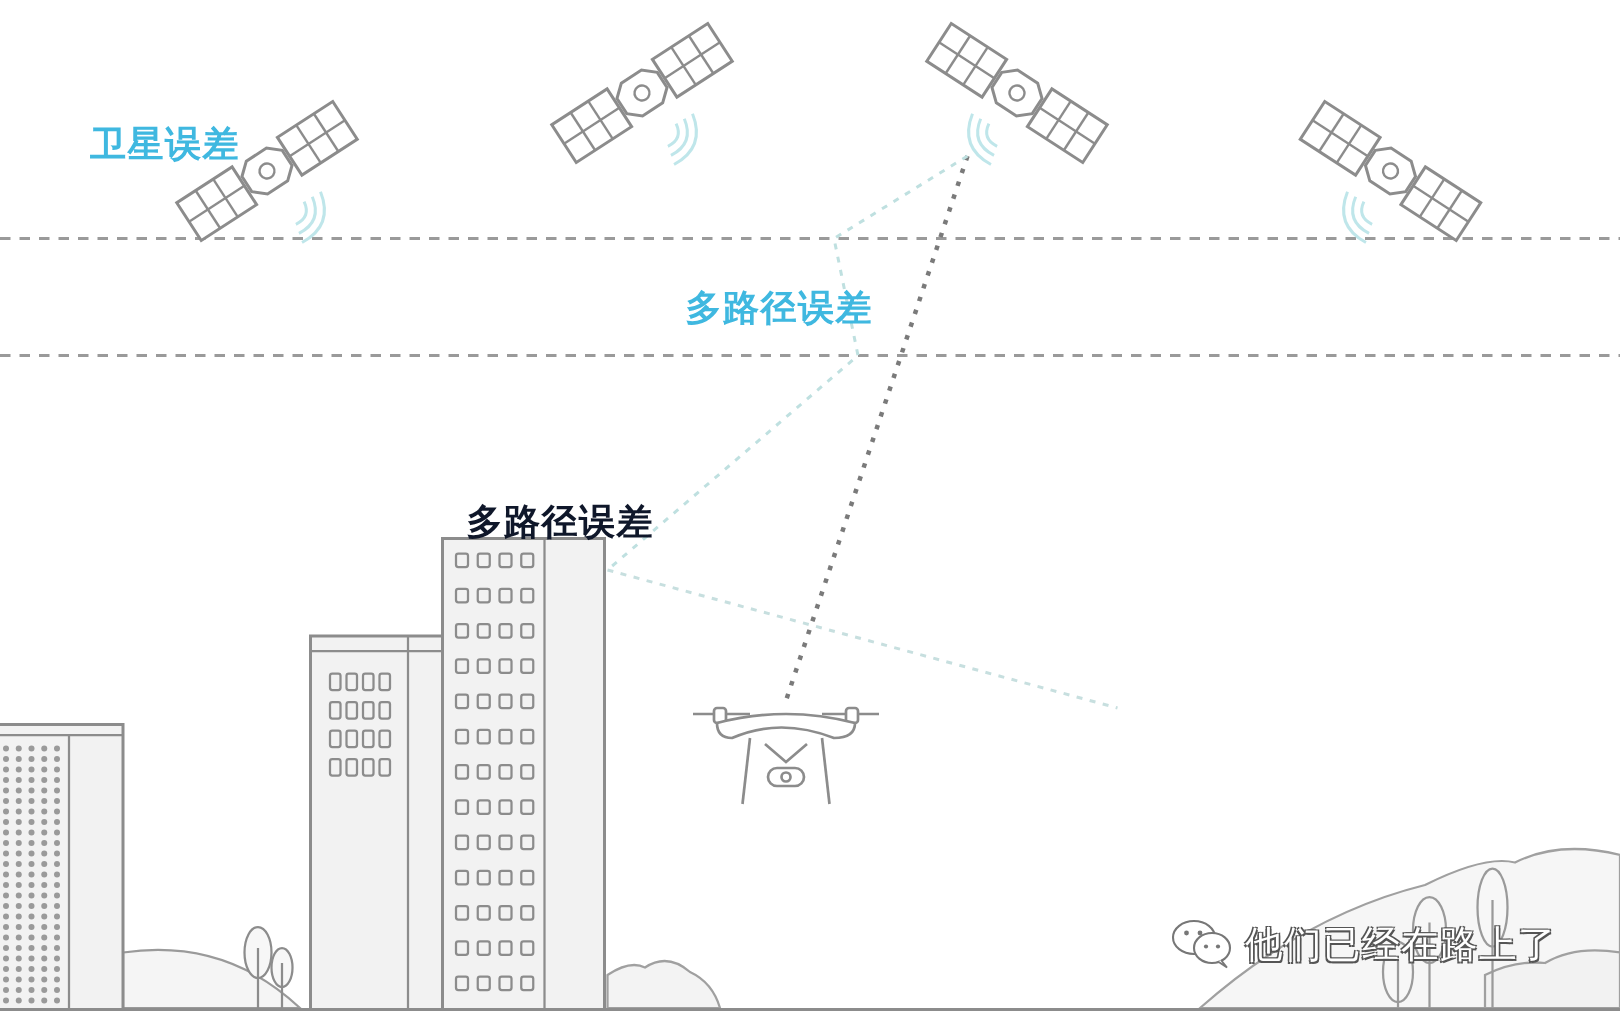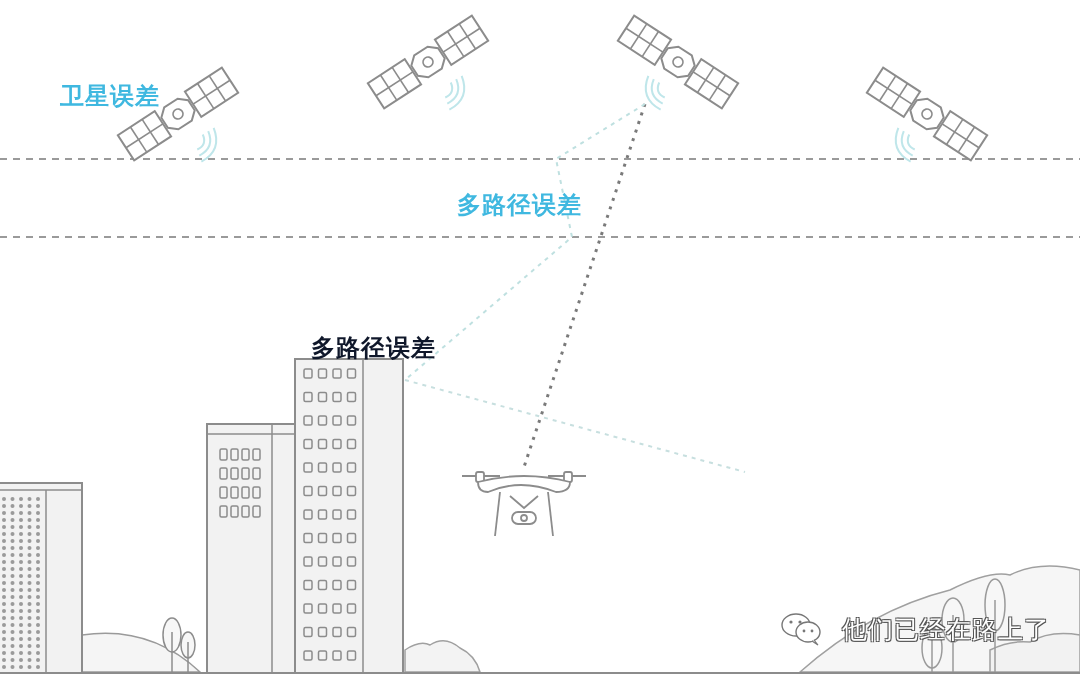--- a/index.html
+++ b/index.html
@@ -1,19 +1,19 @@
 <!DOCTYPE html>
 <html><head>
 <meta charset="utf-8">
 <style>
   html,body{margin:0;padding:0;background:#ffffff;}
   body{width:1080px;height:679px;overflow:hidden;position:relative;font-family:"DejaVu Sans",sans-serif;}
   #scene{position:absolute;left:0;top:0;width:1080px;height:679px;}
   .label{position:absolute;font-size:24px;letter-spacing:1px;font-weight:bold;}
-  .watermark{position:absolute;left:780px;top:612px;display:flex;align-items:center;gap:18px;}
+  .watermark{position:absolute;left:780px;top:612px;display:flex;align-items:center;gap:6px;}
   .watermark-text{font-size:25px;color:#ffffff;letter-spacing:1px;
     text-shadow:-1px -1px 0 #555,1px -1px 0 #555,-1px 1px 0 #555,1px 1px 0 #555;font-family:"DejaVu Sans",sans-serif;}
 </style>
 </head>
 <body>
 
 <svg id="scene" viewBox="0 0 1080 679" xmlns="http://www.w3.org/2000/svg">
   <defs>
     <g id="sat">
 

